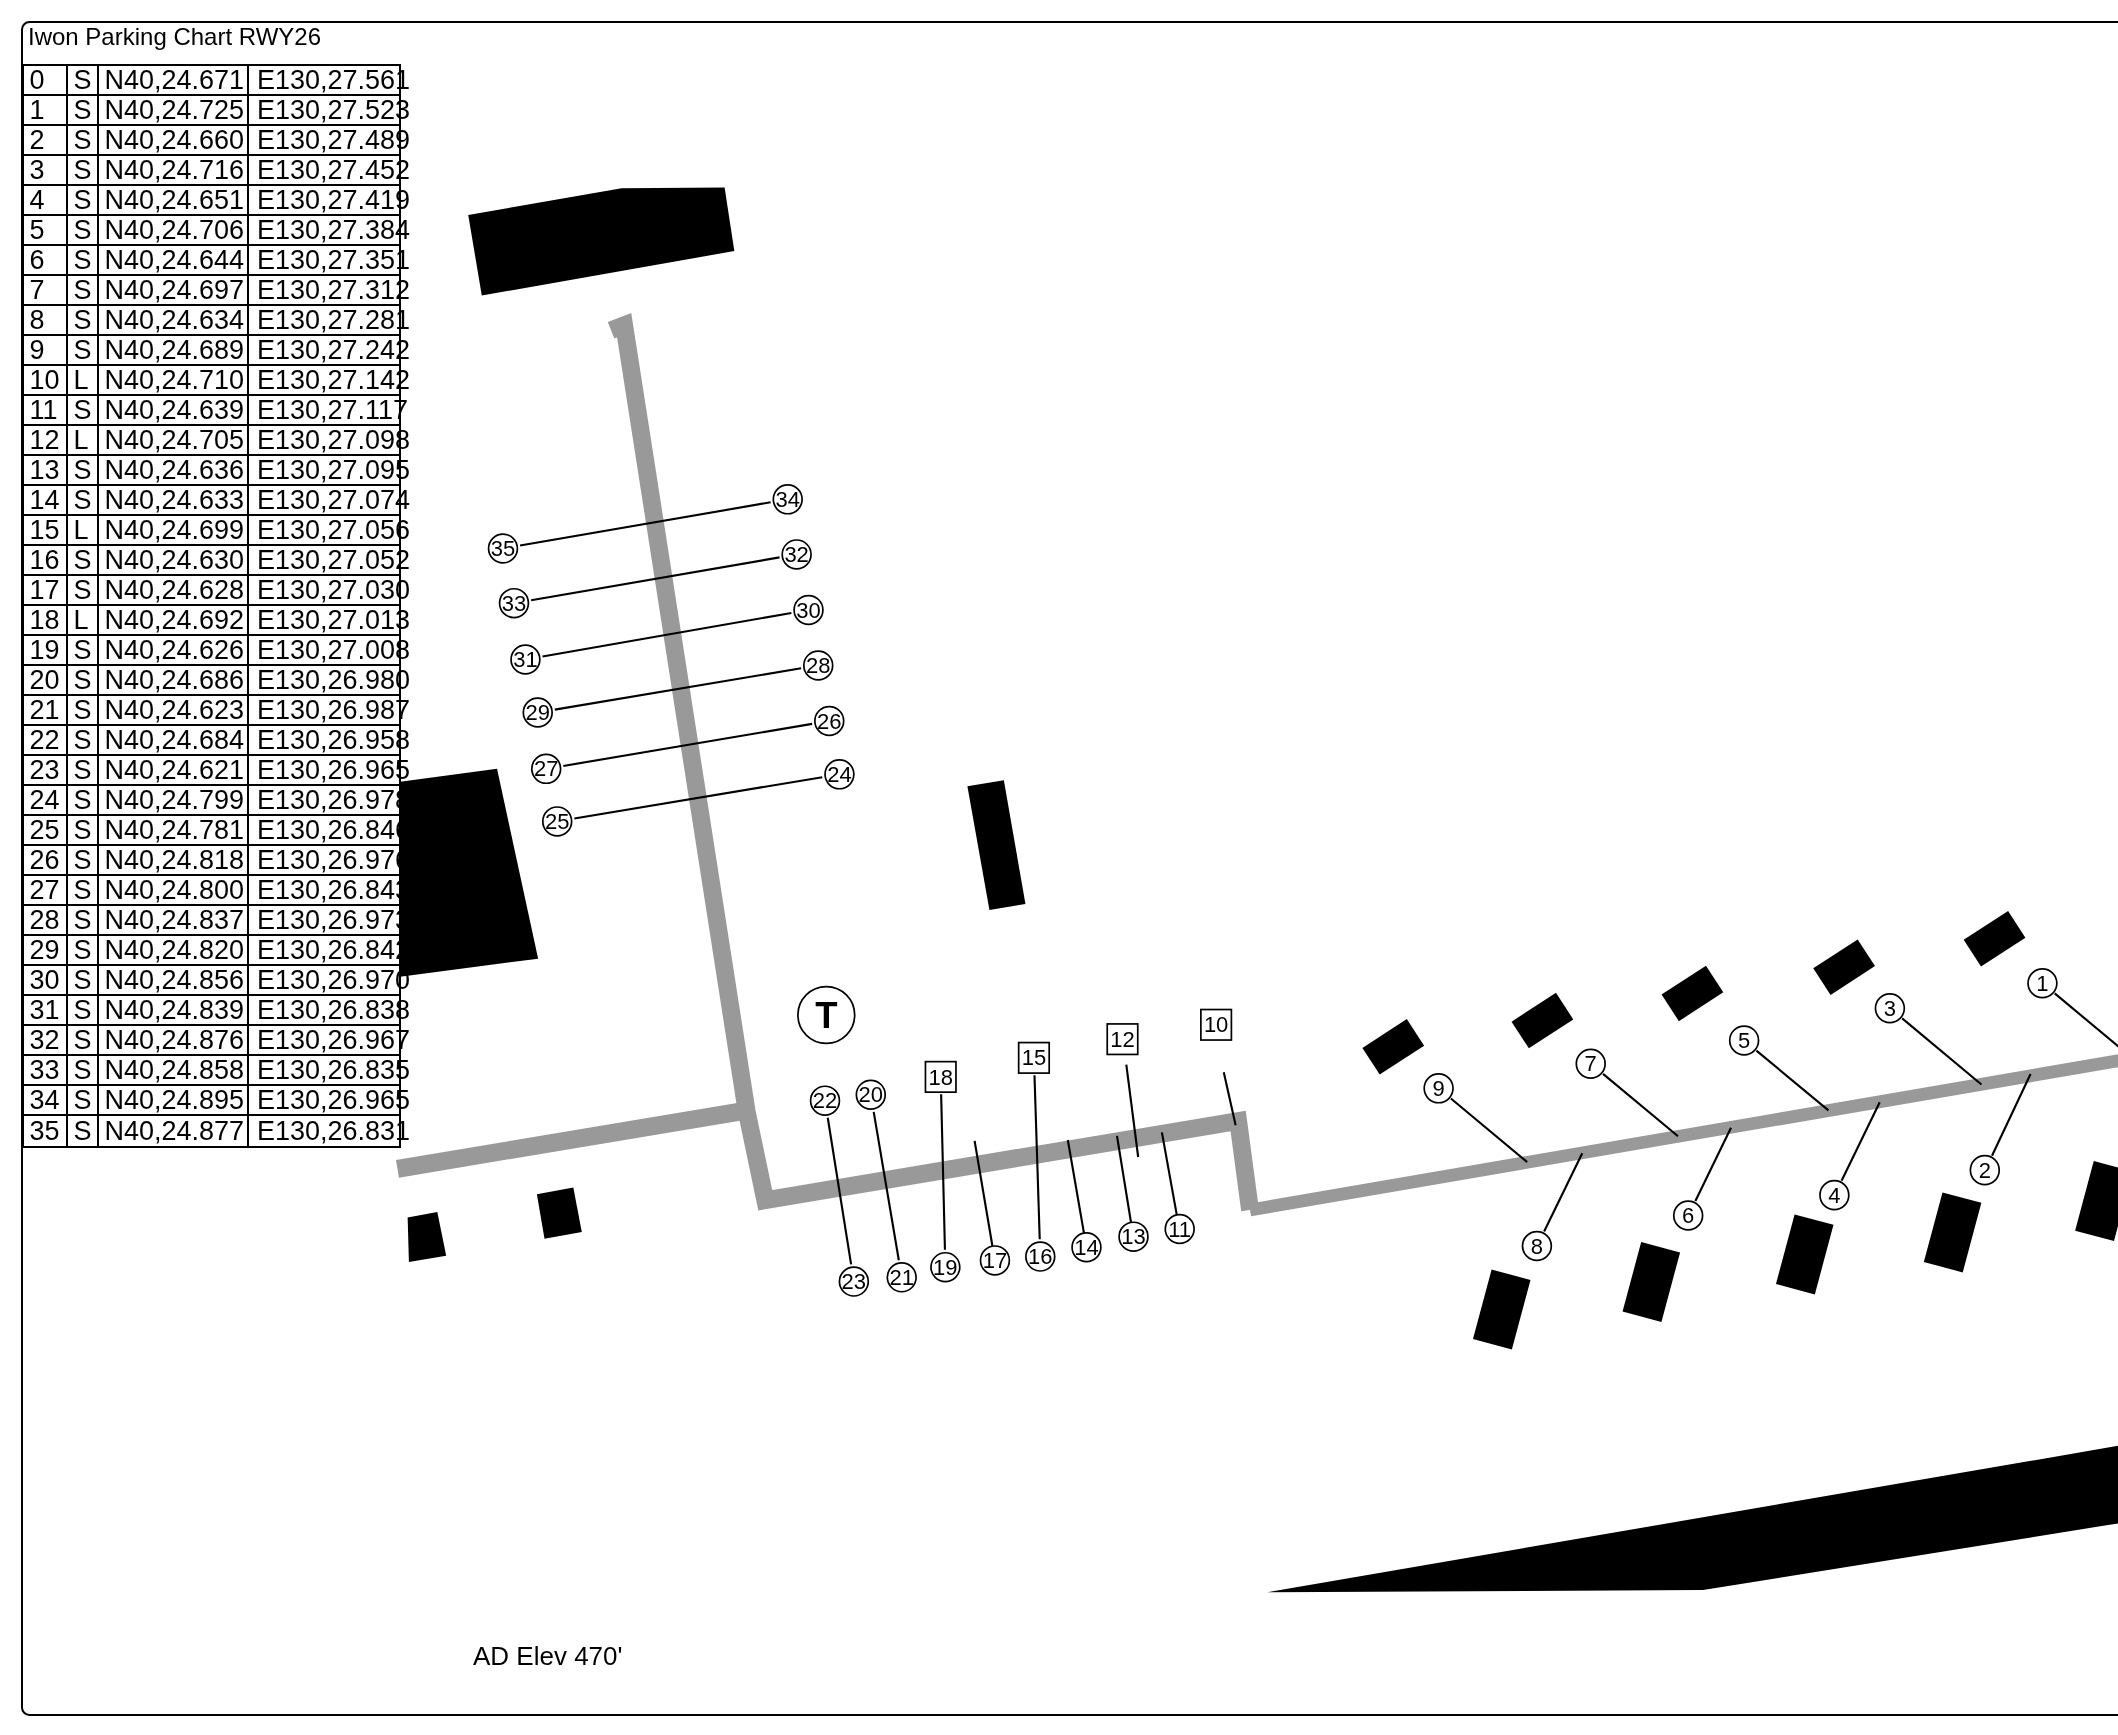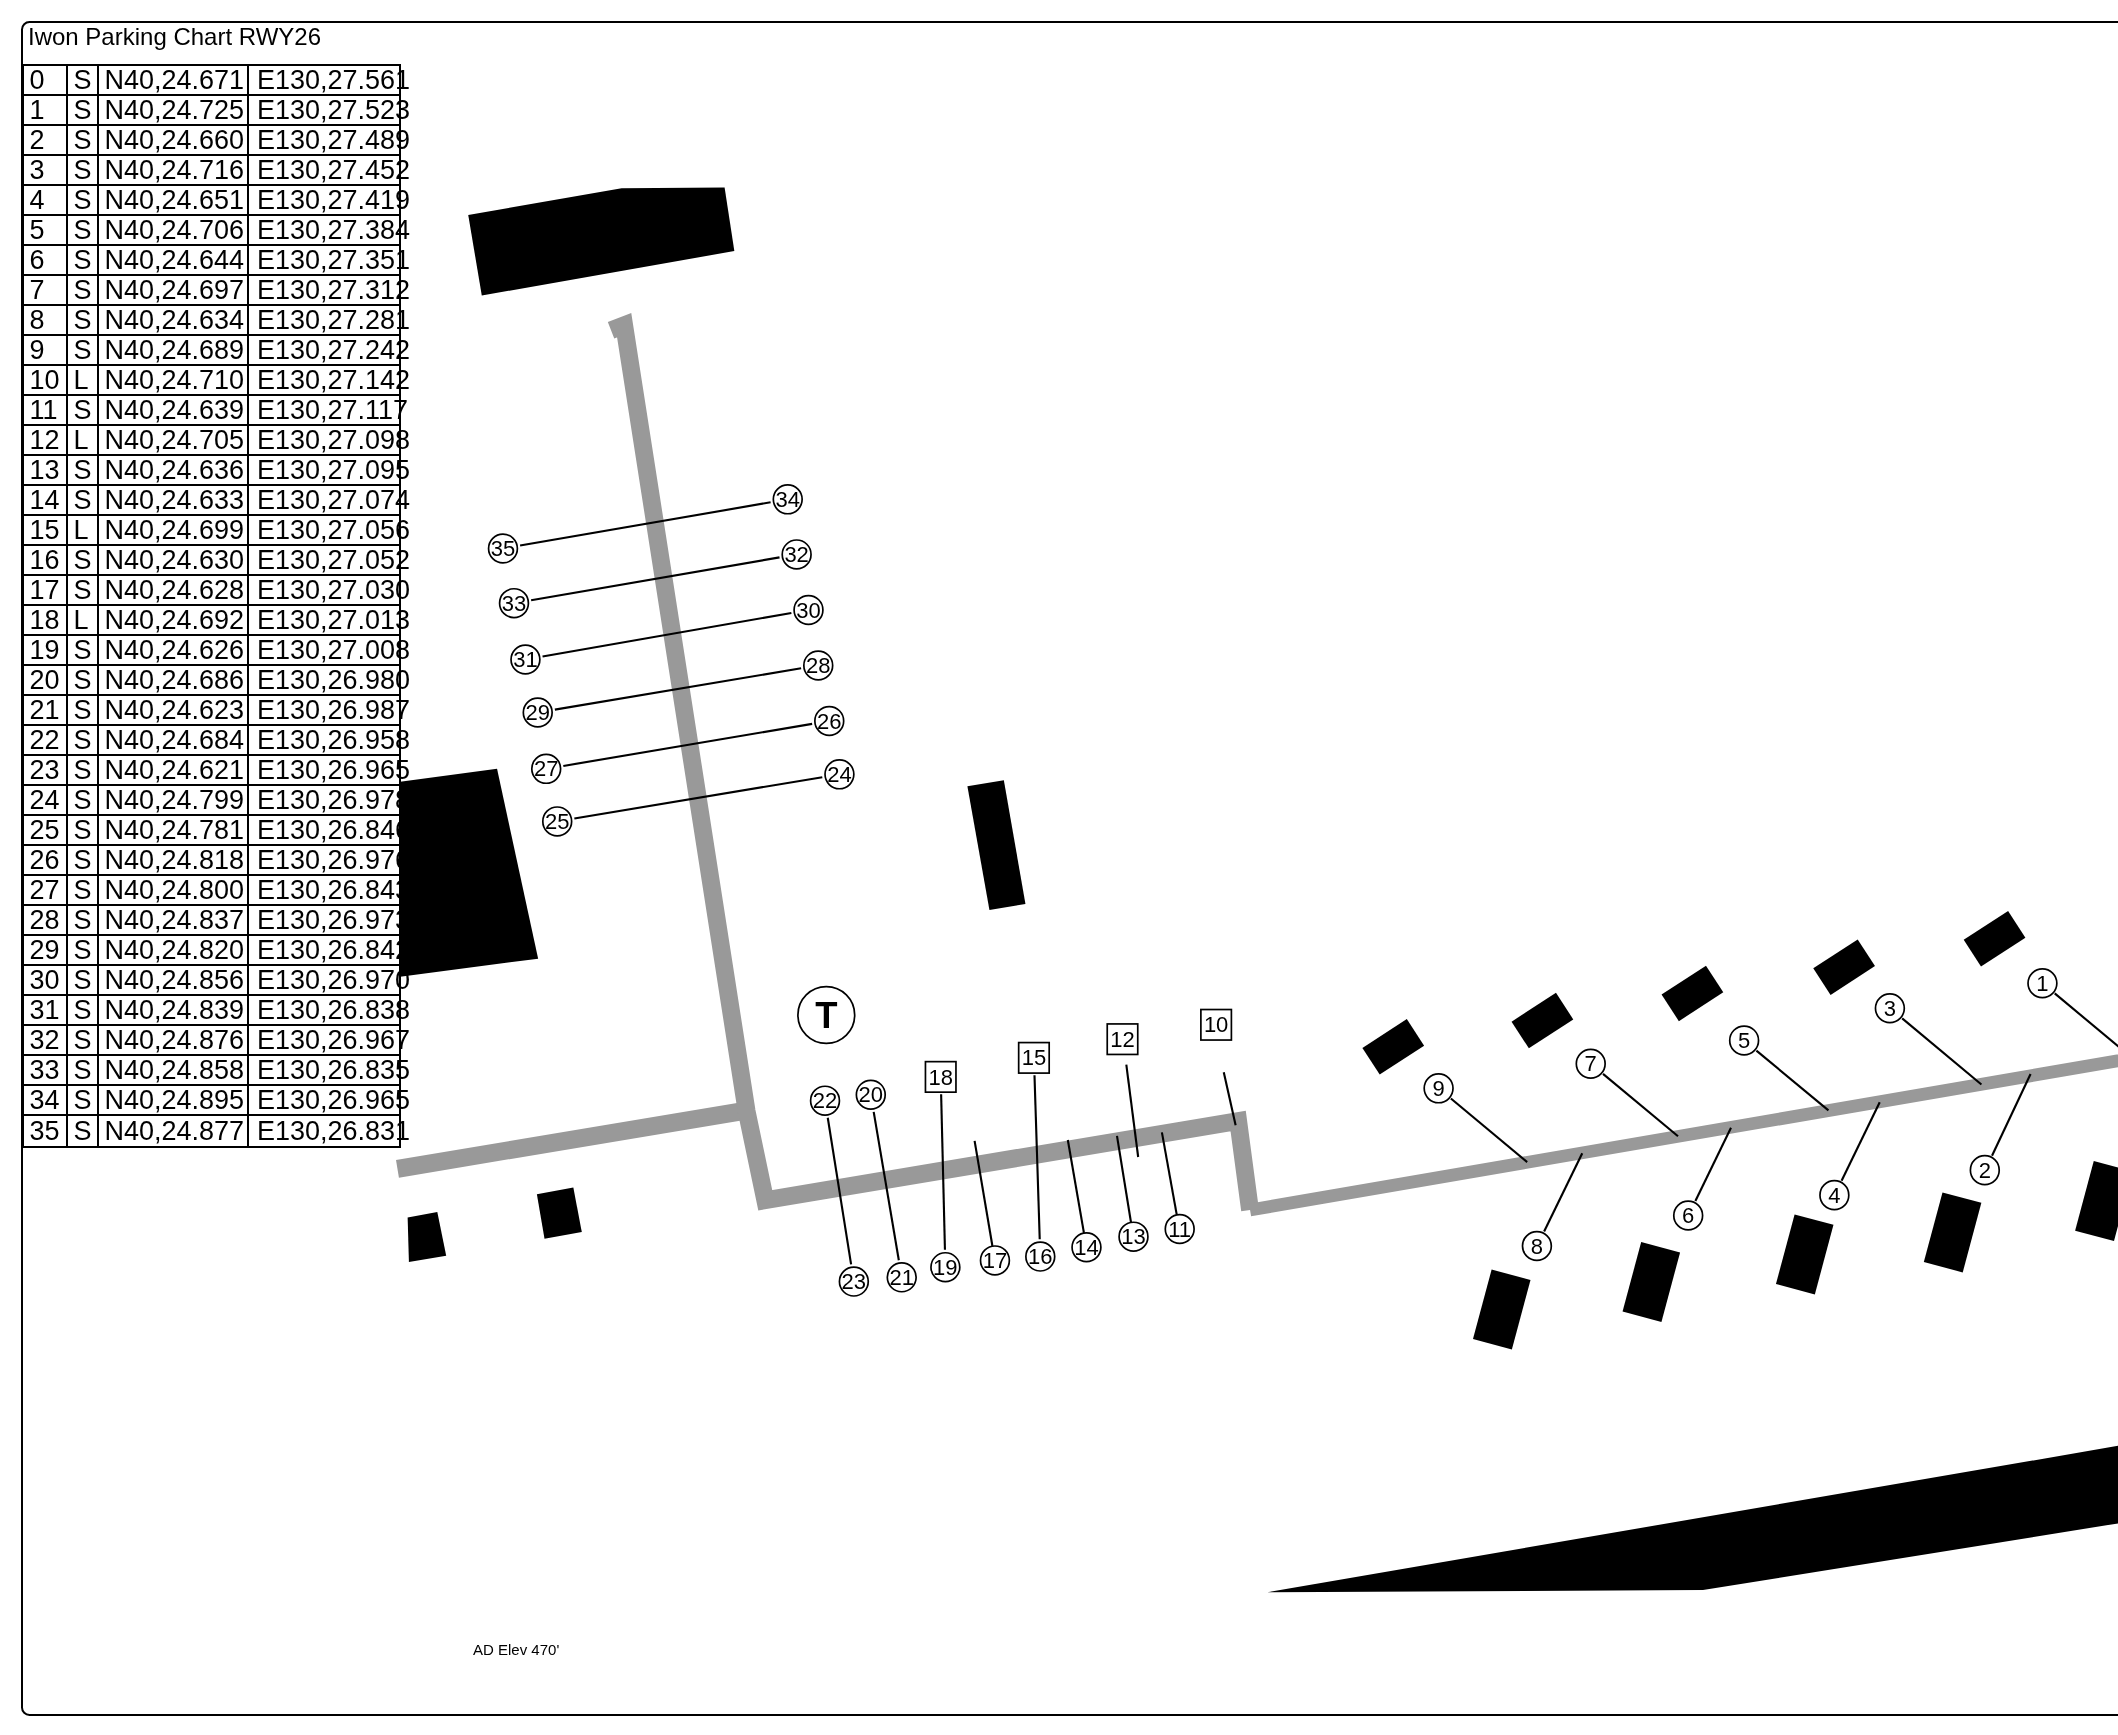--- a/index.html
+++ b/index.html
@@ -4,21 +4,21 @@
 <style>
   html,body{margin:0;padding:0;background:#fff;}
   #page{position:relative;width:2256px;height:1736px;background:#fff;font-family:"Liberation Sans",sans-serif;overflow:hidden;}
   #border{position:absolute;left:21px;top:21px;width:2212px;height:1691px;border:2.5px solid #000;border-radius:8.5px;}
   #svg{position:absolute;left:0;top:0;}
   #title{position:absolute;left:28px;top:24.6px;font-size:24px;line-height:1;color:#000;white-space:pre;}
   #ptable{position:absolute;left:22px;top:64px;display:grid;grid-template-columns:44px 31px 150px 150px;grid-auto-rows:30px;border:2.1px solid #000;background:#fff;}
   #ptable .c{border-right:2.1px solid #000;border-bottom:2.1px solid #000;font-size:27px;display:flex;align-items:center;padding-left:5.5px;background:#fff;color:#000;}
   #ptable .c.last{border-right:none;padding-left:8px;}
   #ptable .rlast{border-bottom:none;}
-  #elev{position:absolute;left:473px;top:1641px;font-size:15px;color:#000;}
+  #elev{position:absolute;left:473px;top:1641px;font-size:26px;color:#000;}
   #bms{position:absolute;left:24.6px;top:1780px;font-size:12px;color:#8b5cf6;white-space:pre;}
 </style>
 </head>
 <body>
 
 <div id="page">
   <svg id="svg" width="2256" height="1736" viewBox="0 0 5324 4096">
       <polygon points="1105,507 1467,444 1710,442 1733,592 1137,697" fill="#000000"></polygon>
       <polygon points="940,1845 1173,1814 1270,2262 940,2305" fill="#000000"></polygon>
       <polygon points="2283,1855 2369,1841 2420,2133 2335,2147" fill="#000000"></polygon>

